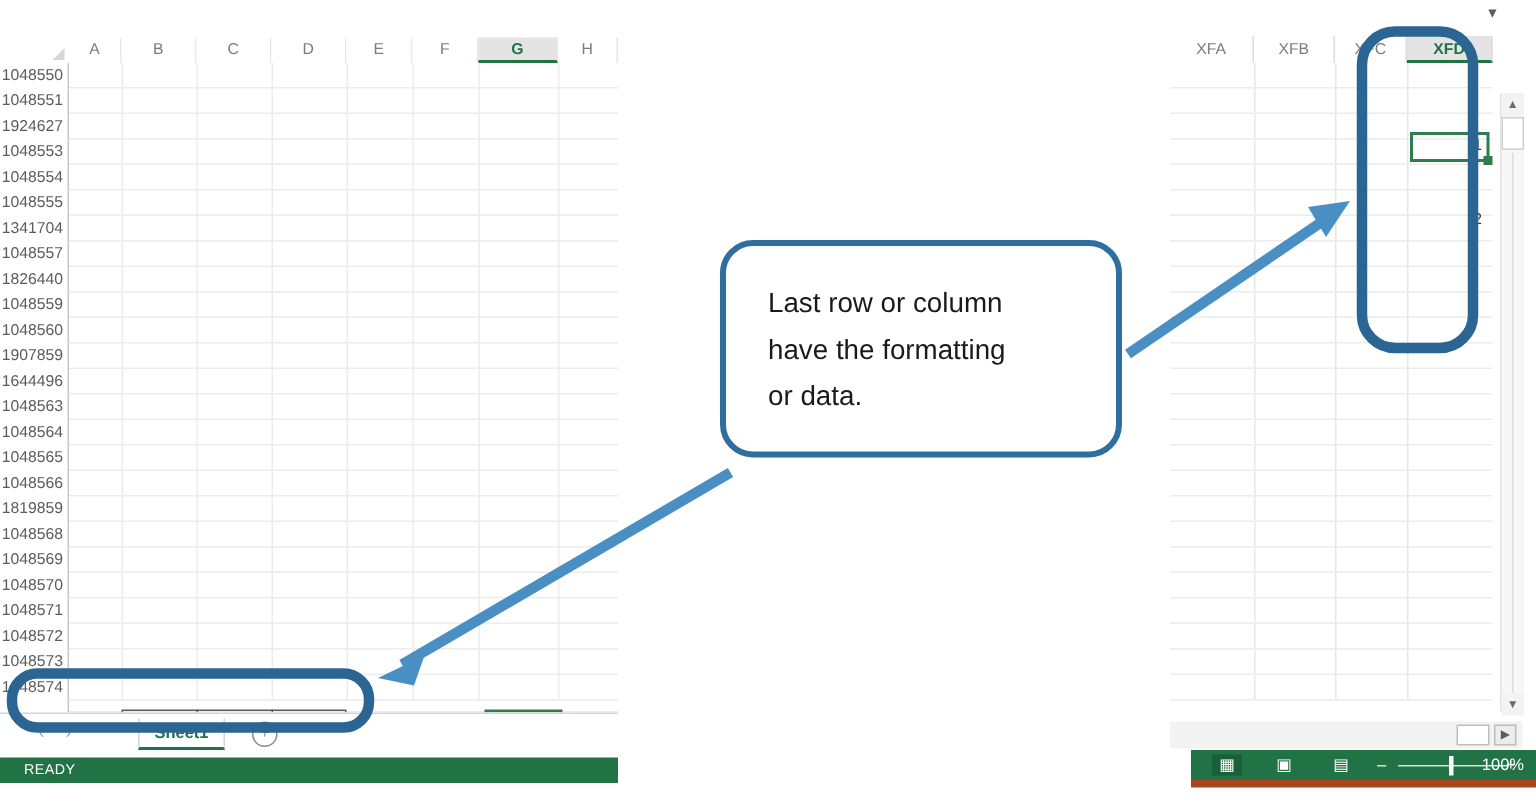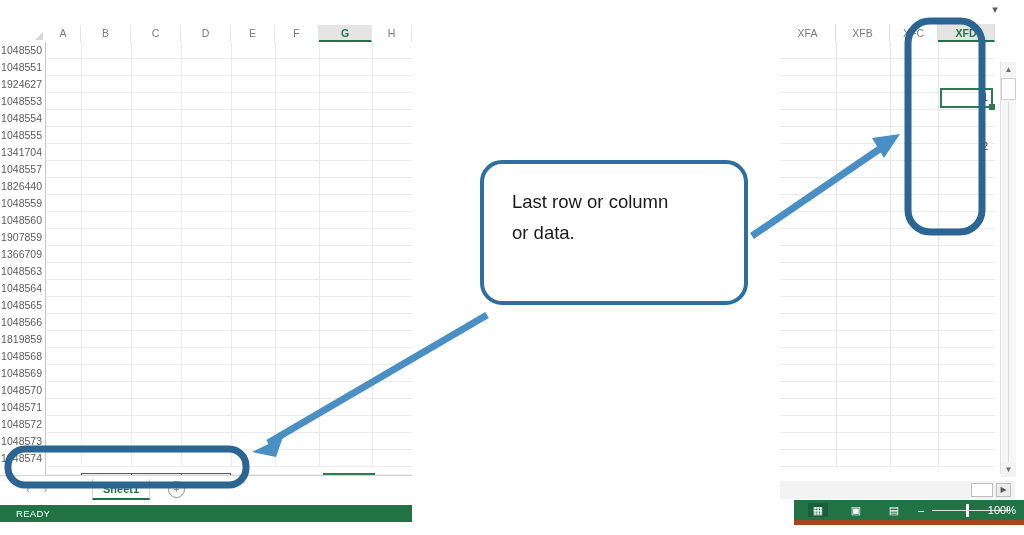--- a/index.html
+++ b/index.html
@@ -111,21 +111,21 @@
         <div class="row-head">1924627</div>
         <div class="row-head">1048553</div>
         <div class="row-head">1048554</div>
         <div class="row-head">1048555</div>
         <div class="row-head">1341704</div>
         <div class="row-head">1048557</div>
         <div class="row-head">1826440</div>
         <div class="row-head">1048559</div>
         <div class="row-head">1048560</div>
         <div class="row-head">1907859</div>
-        <div class="row-head">1366709</div>
+        <div class="row-head">1644496</div>
         <div class="row-head">1048563</div>
         <div class="row-head">1048564</div>
         <div class="row-head">1048565</div>
         <div class="row-head">1048566</div>
         <div class="row-head">1819859</div>
         <div class="row-head">1048568</div>
         <div class="row-head">1048569</div>
         <div class="row-head">1048570</div>
         <div class="row-head">1048571</div>
         <div class="row-head">1048572</div>
@@ -567,16 +567,17 @@
 
     <g>
       <line x1="752" y1="236" x2="884" y2="146" stroke="#4a8fc4" stroke-width="7"></line>
       <polygon points="900,134 872,138 884,158" fill="#4a8fc4"></polygon>
     </g>
   </svg>
 
   <div class="callout">
     <div class="callout-text">
       <div>Last row or column</div>
+      <div>have the formatting</div>
       <div>or data.</div>
     </div>
   </div>
 </div>
 
 </body></html>

